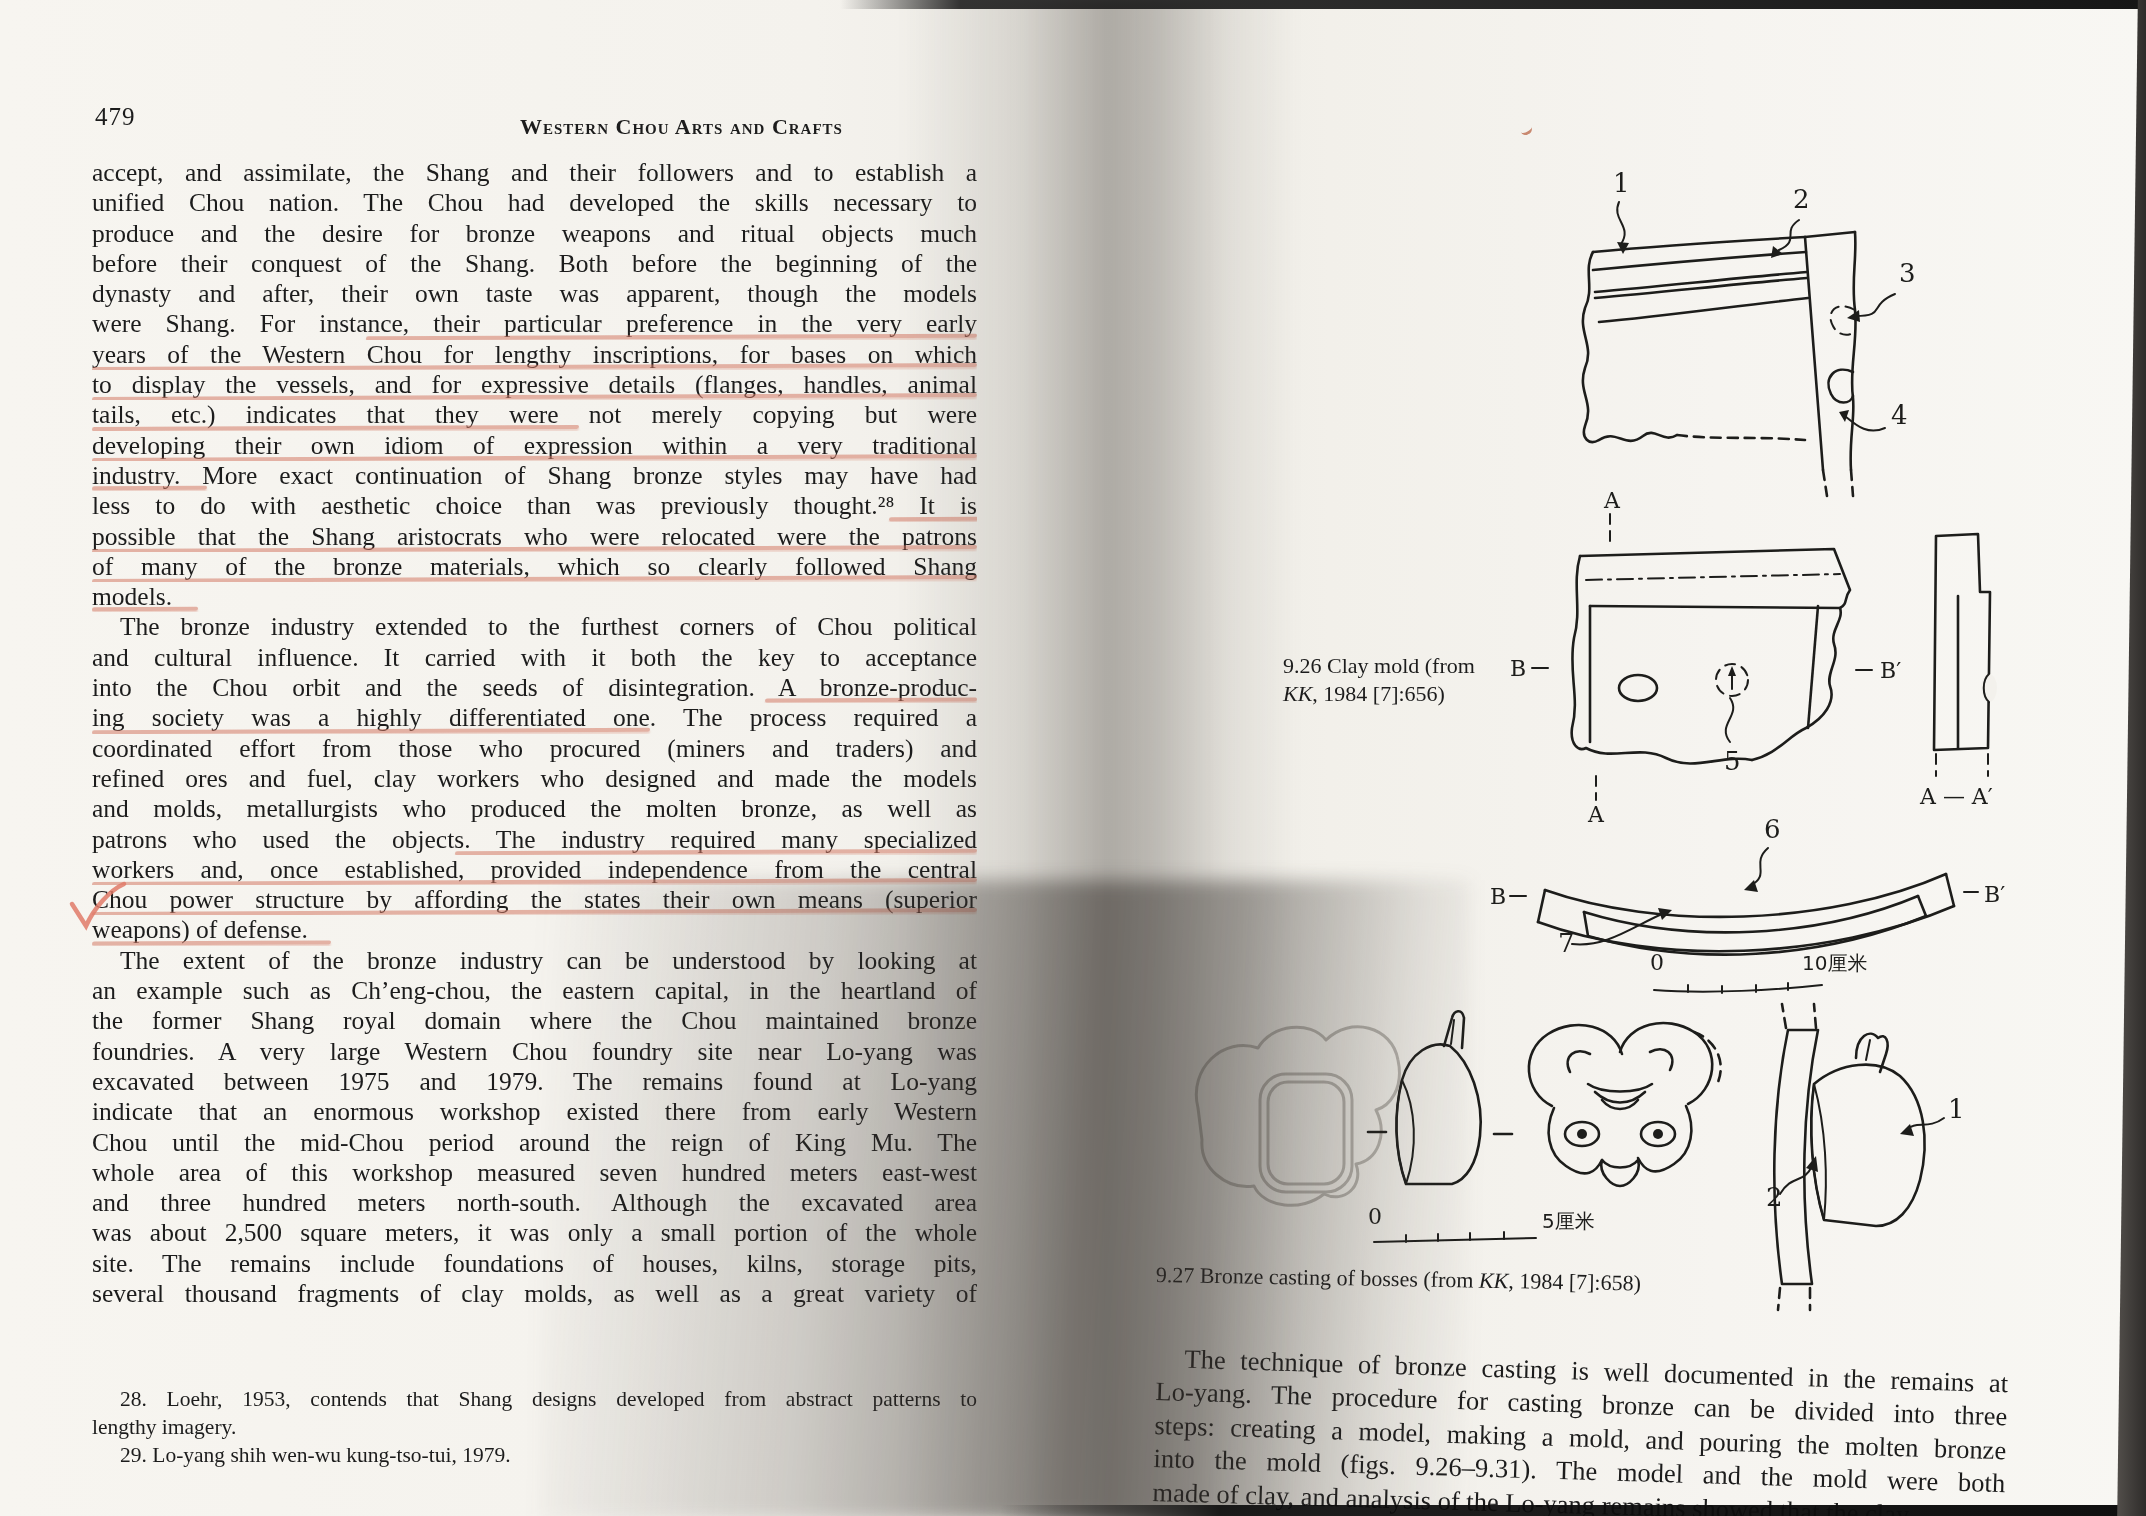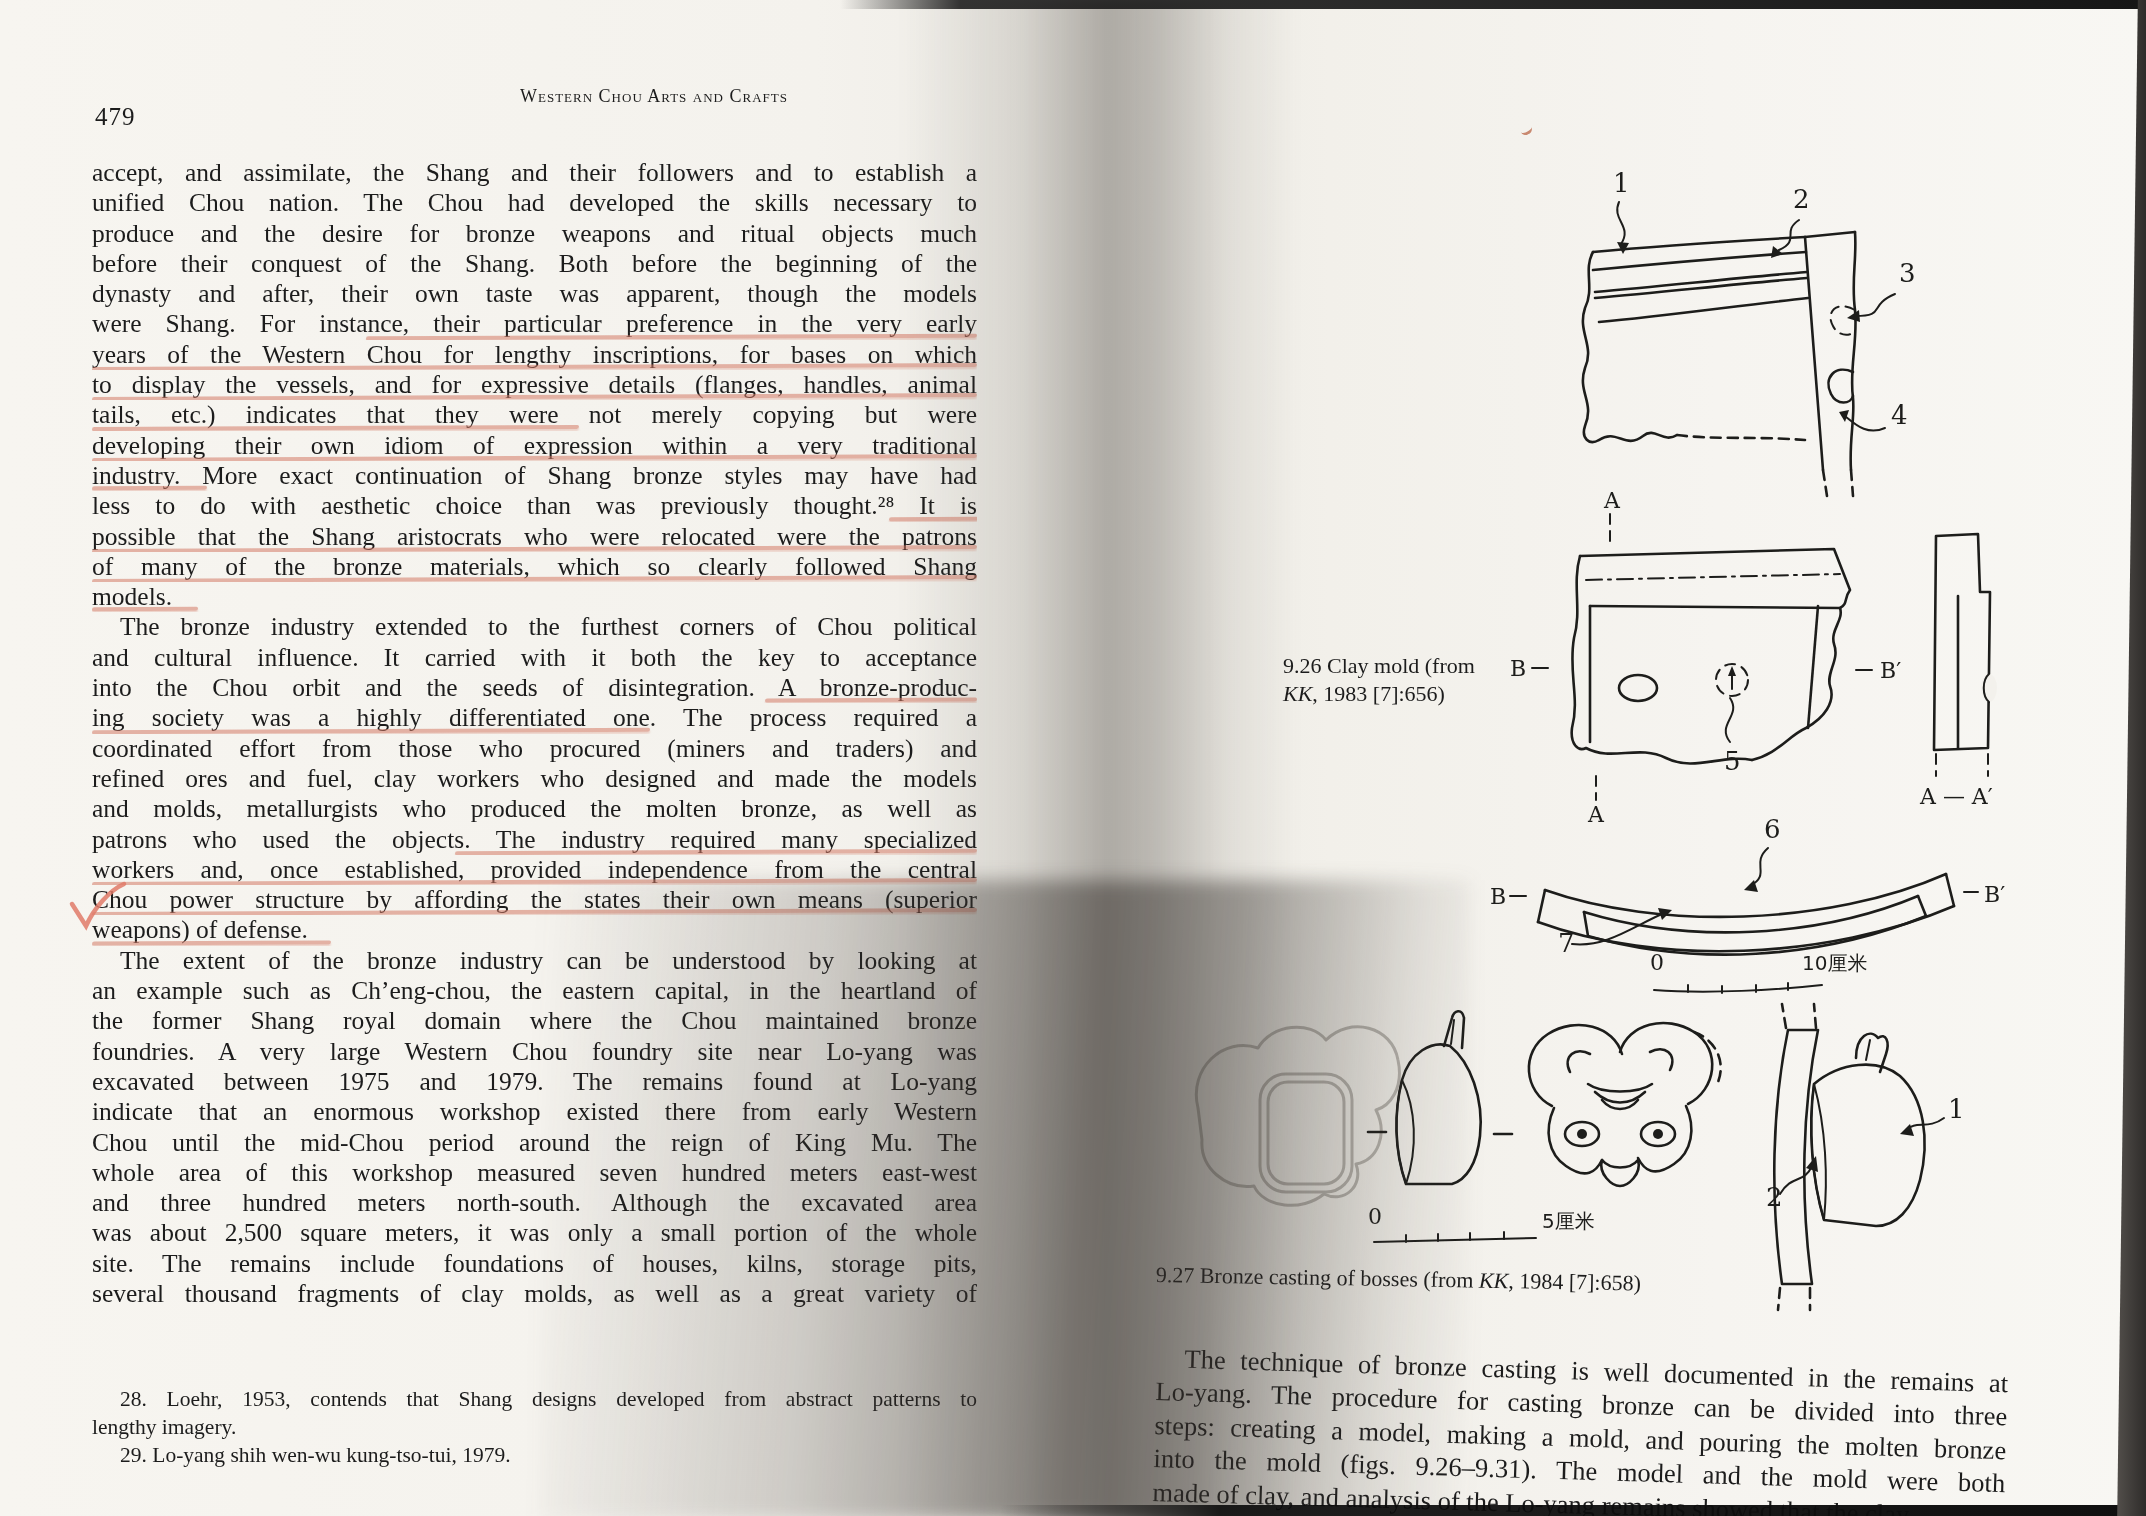--- a/index.html
+++ b/index.html
@@ -2,21 +2,21 @@
 <html><head>
 <meta charset="utf-8">
 <style>
   html,body{margin:0;padding:0;background:#1b1b1b;}
   .book{position:relative;width:2146px;height:1516px;overflow:hidden;
     background:linear-gradient(90deg,#f7f5f0 0%,#f4f2ed 38%,#edebe5 52%,#f2f0ea 62%,#f6f4f0 80%,#f8f7f3 100%);
     font-family:"Liberation Serif","DejaVu Serif",serif;color:#1c1c1c;}
   .abs{position:absolute;}
   
   .pgnum{left:95px;top:103px;font-size:25px;letter-spacing:1px;}
-  .runhead{left:520px;top:86px;font-size:18px;font-variant:small-caps;letter-spacing:1px;}
+  .runhead{left:520px;top:114px;font-size:22px;font-variant:small-caps;letter-spacing:1px;font-weight:bold;}
   .bodycol{left:92px;top:158px;width:885px;}
   .para{font-size:25.5px;line-height:30.3px;}
   .tl{position:relative;height:30.3px;overflow:hidden;text-align:justify;text-align-last:justify;}
   .tl.last{text-align-last:left;}
   .tl.ind{text-indent:28px;}
   .ul{position:absolute;bottom:1px;height:4px;background:rgba(212,122,102,0.55);
       border-radius:3px 2px 3px 2px;transform:rotate(-0.25deg);
       box-shadow:0 2px 2px rgba(212,122,102,0.28);}
   .footnotes{left:92px;top:1385px;width:885px;}
   .fn{font-size:21.5px;line-height:28px;}
@@ -208,21 +208,21 @@
     <g>
       <text x="162" y="152" class="small">0</text>
       <path class="ln thin" d="M166,172 C220,176 290,172 334,167"></path>
       <path class="ln thin" d="M200,174 L200,167 M234,175 L234,168 M268,174 L268,167 M300,172 L300,165"></path>
       <text x="314" y="152" class="cjk">10厘米</text>
     </g>
   </svg>
 
   <div class="abs cap926">
     <div><span>9.26  Clay mold (from</span></div>
-    <div><i class="it">KK</i><span>, 1983 [7]:656)</span></div>
+    <div><i class="it">KK</i><span>, 1984 [7]:656)</span></div>
   </div>
 
   <svg class="abs" style="left:1140px;top:988px" width="860" height="330" viewBox="0 0 860 330">
     <defs>
       <pattern id="h45b" width="8" height="8" patternUnits="userSpaceOnUse" patternTransform="rotate(45)">
         <line x1="0" y1="0" x2="0" y2="8" stroke="#22211f" stroke-width="1.8"></line>
       </pattern>
       <pattern id="hhb" width="8" height="6" patternUnits="userSpaceOnUse">
         <line x1="0" y1="3" x2="8" y2="3" stroke="#22211f" stroke-width="1.7"></line>
       </pattern>

